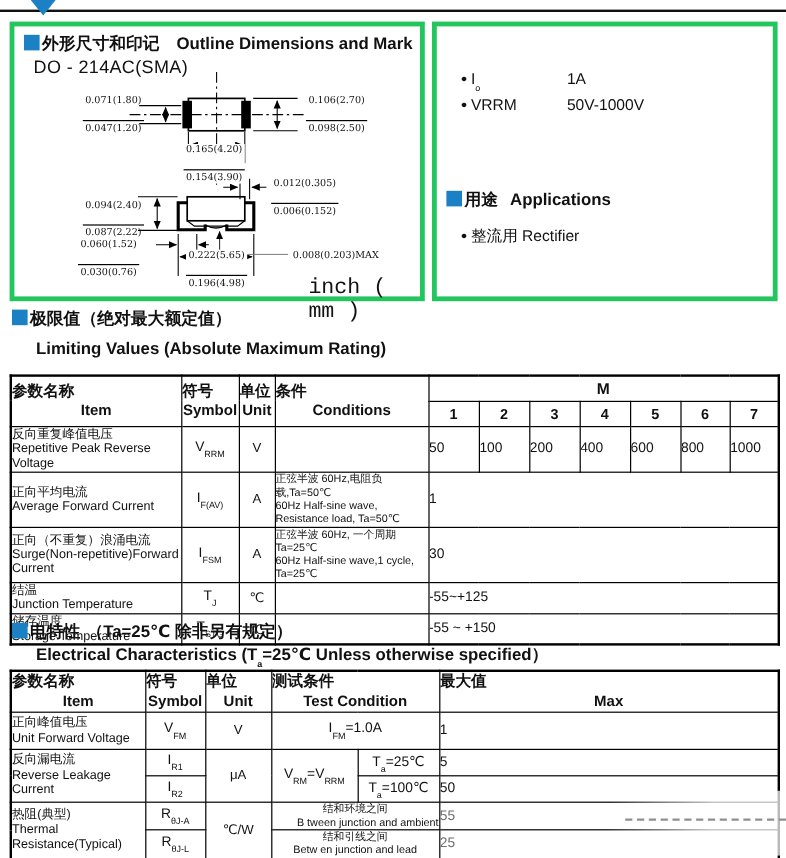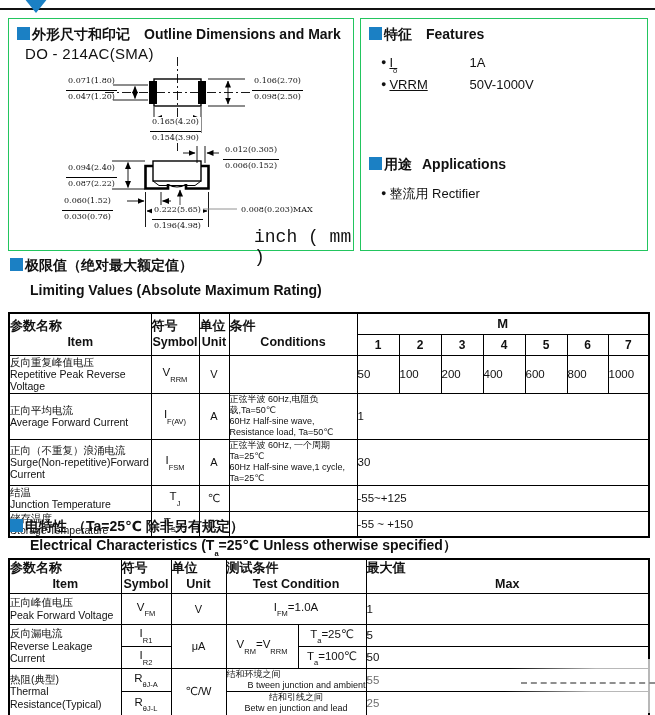--- a/index.html
+++ b/index.html
@@ -5,44 +5,44 @@
   html,body{margin:0;padding:0;background:#fff;}
   body{font-family:"Liberation Sans","DejaVu Sans",sans-serif;color:#111;}
   .page{position:relative;width:655px;height:715px;background:#fff;overflow:hidden;}
 
   
   .top-rule{position:absolute;left:0;top:8px;width:655px;height:2px;background:#111;}
   .top-arrow{position:absolute;left:24px;top:-2px;width:0;height:0;
     border-left:12px solid transparent;border-right:12px solid transparent;border-top:15px solid #1b80c4;}
 
   
-  .box{position:absolute;border:1px solid #22c55e;background:#fff;box-sizing:border-box;}
+  .box{position:absolute;border:4px solid #22c55e;background:#fff;box-sizing:border-box;}
   .outline-box{left:8px;top:18px;width:346px;height:233px;}
   .feat-box{left:360px;top:18px;width:288px;height:233px;}
 
   .panel-title{position:absolute;left:8px;top:6px;white-space:nowrap;}
   .bluesq{display:inline-block;width:13px;height:13px;background:#1b80c4;vertical-align:-1px;margin-right:2px;}
   .t-zh{font-size:14px;font-weight:bold;}
   .t-en{font-size:14px;font-weight:bold;margin-left:14px;}
   .pkg{position:absolute;left:16px;top:26px;font-size:15px;letter-spacing:.3px;}
 
   
   .draw-svg{position:absolute;left:0;top:0;}
   .frac{position:absolute;display:inline-flex;flex-direction:column;text-align:center;
         font-family:"DejaVu Serif","Liberation Serif",serif;font-size:8px;line-height:10px;color:#111;}
-  .ft{border-bottom:1px solid #000;padding:0 2px 4px;}
+  .ft{border-bottom:1px solid #000;padding:0 2px 11px;}
   .fb{padding:1px 2px 0;}
   .wbg{background:#fff;}
   .dlabel{position:absolute;font-family:"DejaVu Serif","Liberation Serif",serif;font-size:8px;line-height:10px;}
   .unit-note{position:absolute;font-family:Liberation Mono, monospace;font-size:18px;}
 
   
   .feat-item{position:absolute;left:20px;font-size:13px;white-space:nowrap;}
   .bullet{font-size:9px;vertical-align:2px;margin-right:3px;}
-  .flabel{display:inline-block;width:80px;text-decoration:underline;}
+  .flabel{display:inline-block;width:80px;}
   sub{font-size:7.5px;position:relative;top:2px;}
 
   
   .sec-line1{position:absolute;left:10px;font-size:14px;font-weight:bold;white-space:nowrap;}
   .sec-line2{position:absolute;left:30px;font-size:14px;font-weight:bold;white-space:nowrap;}
 
   
   table.dt{position:absolute;left:8px;border-collapse:collapse;table-layout:fixed;border:2px solid #000;background:#fff;}
   table.dt th,table.dt td{border:1px solid #000;padding:0;vertical-align:middle;overflow:hidden;}
   .hzh{font-size:13px;font-weight:bold;text-align:left;line-height:1.3;}
@@ -145,23 +145,20 @@
     </div>
     <div class="frac wbg" style="left:143px;top:186px">
       <span class="ft">0.222(5.65)</span>
       <span class="fb">0.196(4.98)</span>
     </div>
     <div class="dlabel" style="left:232px;top:186px">0.008(0.203)MAX</div>
     <div class="unit-note" style="left:245px;top:208px">inch ( mm )</div>
   </div>
 
   <div class="box feat-box">
-    <div class="panel-title">
-      <span class="bluesq"></span><span class="t-zh">特征</span><span class="t-en">Features</span>
-    </div>
     <div class="feat-item" style="top:36px">
       <span class="bullet">●</span><span class="flabel"><span>I</span><sub>o</sub></span><span>1A</span>
     </div>
     <div class="feat-item" style="top:58px">
       <span class="bullet">●</span><span class="flabel">VRRM</span><span>50V-1000V</span>
     </div>
     <div class="panel-title" style="top:136px">
       <span class="bluesq"></span><span class="t-zh">用途</span><span class="t-en" style="margin-left:10px">Applications</span>
     </div>
     <div class="feat-item" style="top:166px">
@@ -321,21 +318,21 @@
         <th>
             <div class="hzh">最大值</div>
             <div class="hen">Max</div>
           </th>
       </tr>
     </thead>
     <tbody>
       <tr style="height:31px">
         <td class="l">
             <div class="izh">正向峰值电压</div>
-            <div class="ien">Peak Forward Voltage</div>
+            <div class="ien">Unit Forward Voltage</div>
           </td>
         <td class="sy"><span>V</span><sub>FM</sub></td>
         <td class="un">V</td>
         <td class="c sy" colspan="2"><span>I</span><sub>FM</sub><span>=1.0A</span></td>
         <td class="v">1</td>
       </tr>
       <tr style="height:22px">
         <td class="l" rowspan="2">
             <div class="izh">反向漏电流</div>
             <div class="ien">Reverse Leakage Current</div>
@@ -352,21 +349,21 @@
         <td class="v">50</td>
       </tr>
       <tr style="height:22px">
         <td class="l" rowspan="2">
             <div class="izh">热阻(典型)</div>
             <div class="ien">Thermal Resistance(Typical)</div>
           </td>
         <td class="sy"><span>R</span><sub>θJ-A</sub></td>
         <td class="un" rowspan="2">℃/W</td>
         <td class="c" colspan="2">
-            <div class="condblk" style="text-align:left">结和环境之间</div>
+            <div class="condblk" style="text-align:center">结和环境之间</div>
             <div class="condblk" style="text-align:right">B tween junction and ambient</div>
           </td>
         <td class="v fade">55</td>
       </tr>
       <tr style="height:22px">
         <td class="sy"><span>R</span><sub>θJ-L</sub></td>
         <td class="c" colspan="2">
             <div class="condblk" style="text-align:center">结和引线之间</div>
             <div class="condblk" style="text-align:center">Betw en junction and lead</div>
           </td>

